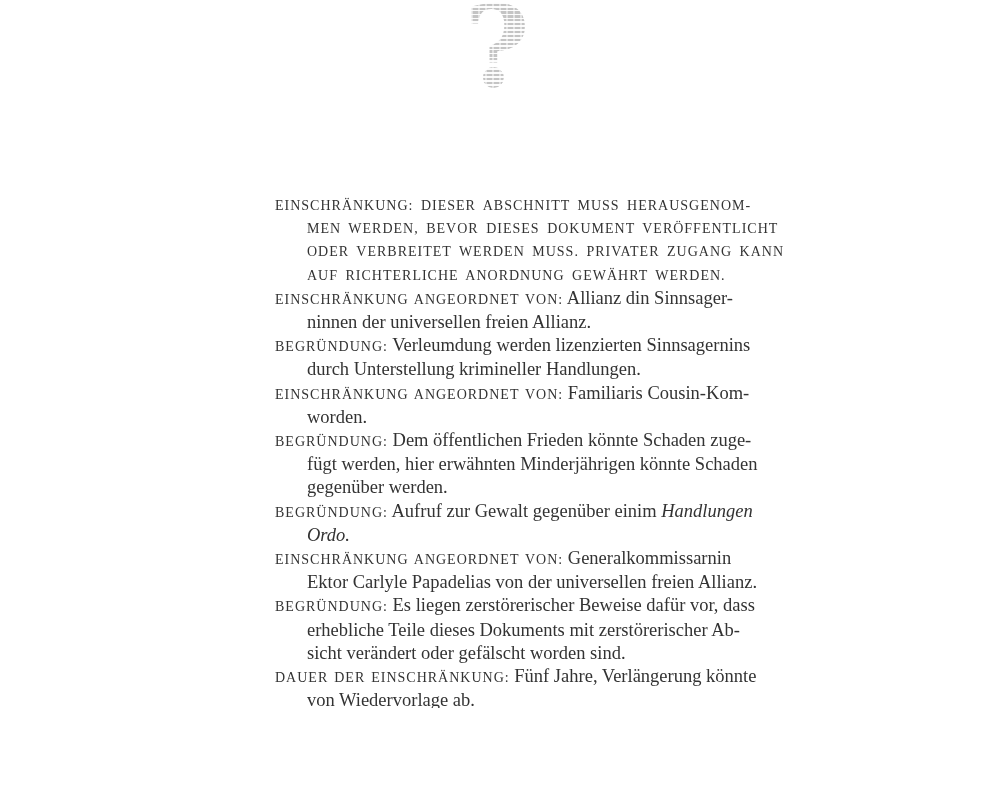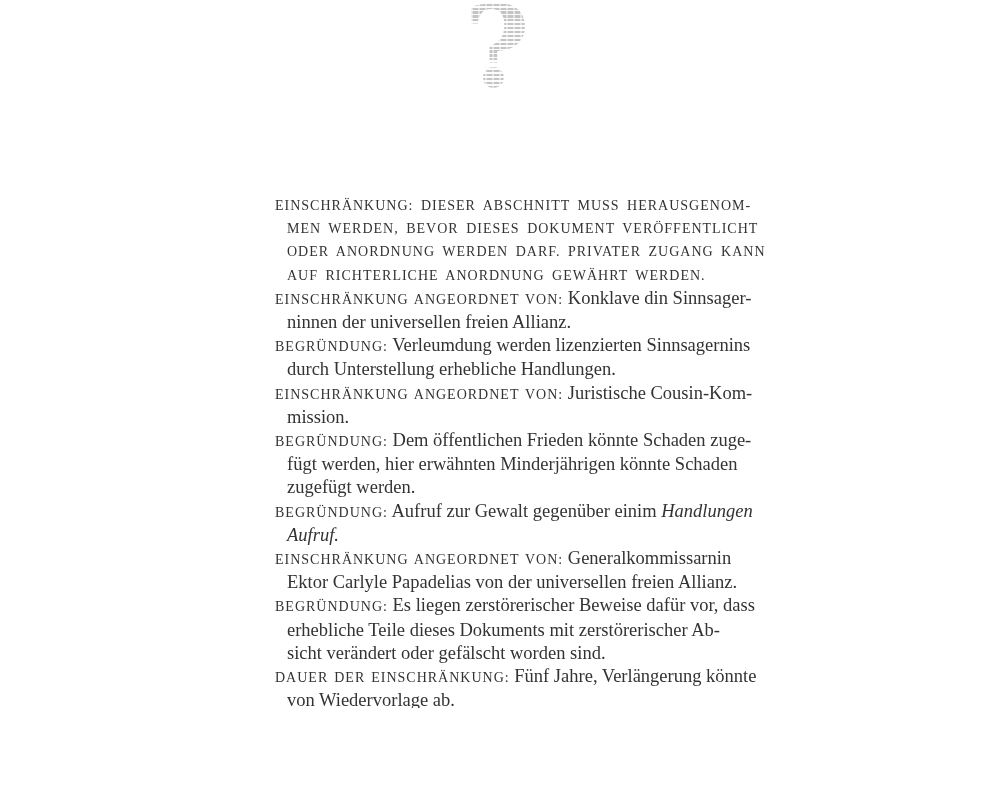--- a/index.html
+++ b/index.html
@@ -20,21 +20,21 @@
   .stripes {
     position:absolute; left:0; top:0; right:0; bottom:0; pointer-events:none;
     background-image:
       repeating-linear-gradient(90deg, rgba(255,255,255,0) 0px, rgba(255,255,255,0) 5px, rgba(255,255,255,0.5) 5px, rgba(255,255,255,0.5) 7px),
       repeating-linear-gradient(180deg, rgba(255,255,255,0) 0px, rgba(255,255,255,0) 2.2px, rgba(255,255,255,0.95) 2.2px, rgba(255,255,255,0.95) 3.9px);
   }
 
   
   .text-block { position:absolute; left:275px; top:194px; width:490px; }
   .line { font-size:18.5px; line-height:23.2px; white-space:nowrap; }
-  .line.cont { margin-left:12px; }
+  .line.cont { margin-left:32px; }
   .label {
     font-size:14px; letter-spacing:1px; word-spacing:1.5px;
   }
   .entry.caps .line {
     font-size:14px; letter-spacing:1px; word-spacing:3px;
   }
   .it { font-style:italic; }
 
   .page-number {
     position:absolute; left:703px; top:775px;
@@ -48,43 +48,43 @@
 
   <div class="ornament">
     <span class="qmark">?</span>
     <div class="stripes"></div>
   </div>
 
   <div class="text-block">
       <div class="entry caps">
         <div class="line"><span class="label">EINSCHRÄNKUNG:</span> <span>DIESER ABSCHNITT MUSS HERAUSGENOM-</span></div>
         <div class="line cont"><span>MEN WERDEN, BEVOR DIESES DOKUMENT VERÖFFENTLICHT</span></div>
-        <div class="line cont"><span>ODER ANORDNUNG WERDEN DARF. PRIVATER ZUGANG KANN</span></div>
+        <div class="line cont"><span>ODER VERBREITET WERDEN MUSS. PRIVATER ZUGANG KANN</span></div>
         <div class="line cont"><span>AUF RICHTERLICHE ANORDNUNG GEWÄHRT WERDEN.</span></div>
       </div>
       <div class="entry">
-        <div class="line"><span class="label">EINSCHRÄNKUNG ANGEORDNET VON:</span> <span>Konklave din Sinnsager-</span></div>
+        <div class="line"><span class="label">EINSCHRÄNKUNG ANGEORDNET VON:</span> <span>Allianz din Sinnsager-</span></div>
         <div class="line cont"><span>ninnen der universellen freien Allianz.</span></div>
       </div>
       <div class="entry">
         <div class="line"><span class="label">BEGRÜNDUNG:</span> <span>Verleumdung werden lizenzierten Sinnsagernins</span></div>
-        <div class="line cont"><span>durch Unterstellung erhebliche Handlungen.</span></div>
+        <div class="line cont"><span>durch Unterstellung krimineller Handlungen.</span></div>
       </div>
       <div class="entry">
-        <div class="line"><span class="label">EINSCHRÄNKUNG ANGEORDNET VON:</span> <span>Juristische Cousin-Kom-</span></div>
-        <div class="line cont"><span>mission.</span></div>
+        <div class="line"><span class="label">EINSCHRÄNKUNG ANGEORDNET VON:</span> <span>Familiaris Cousin-Kom-</span></div>
+        <div class="line cont"><span>worden.</span></div>
       </div>
       <div class="entry">
         <div class="line"><span class="label">BEGRÜNDUNG:</span> <span>Dem öffentlichen Frieden könnte Schaden zuge-</span></div>
         <div class="line cont"><span>fügt werden, hier erwähnten Minderjährigen könnte Schaden</span></div>
-        <div class="line cont"><span>zugefügt werden.</span></div>
+        <div class="line cont"><span>gegenüber werden.</span></div>
       </div>
       <div class="entry">
         <div class="line"><span class="label">BEGRÜNDUNG:</span> <span>Aufruf zur Gewalt gegenüber einim </span><span class="it">Handlungen</span></div>
-        <div class="line cont"><span class="it">Aufruf.</span></div>
+        <div class="line cont"><span class="it">Ordo.</span></div>
       </div>
       <div class="entry">
         <div class="line"><span class="label">EINSCHRÄNKUNG ANGEORDNET VON:</span> <span>Generalkommissarnin</span></div>
         <div class="line cont"><span>Ektor Carlyle Papadelias von der universellen freien Allianz.</span></div>
       </div>
       <div class="entry">
         <div class="line"><span class="label">BEGRÜNDUNG:</span> <span>Es liegen zerstörerischer Beweise dafür vor, dass</span></div>
         <div class="line cont"><span>erhebliche Teile dieses Dokuments mit zerstörerischer Ab-</span></div>
         <div class="line cont"><span>sicht verändert oder gefälscht worden sind.</span></div>
       </div>

